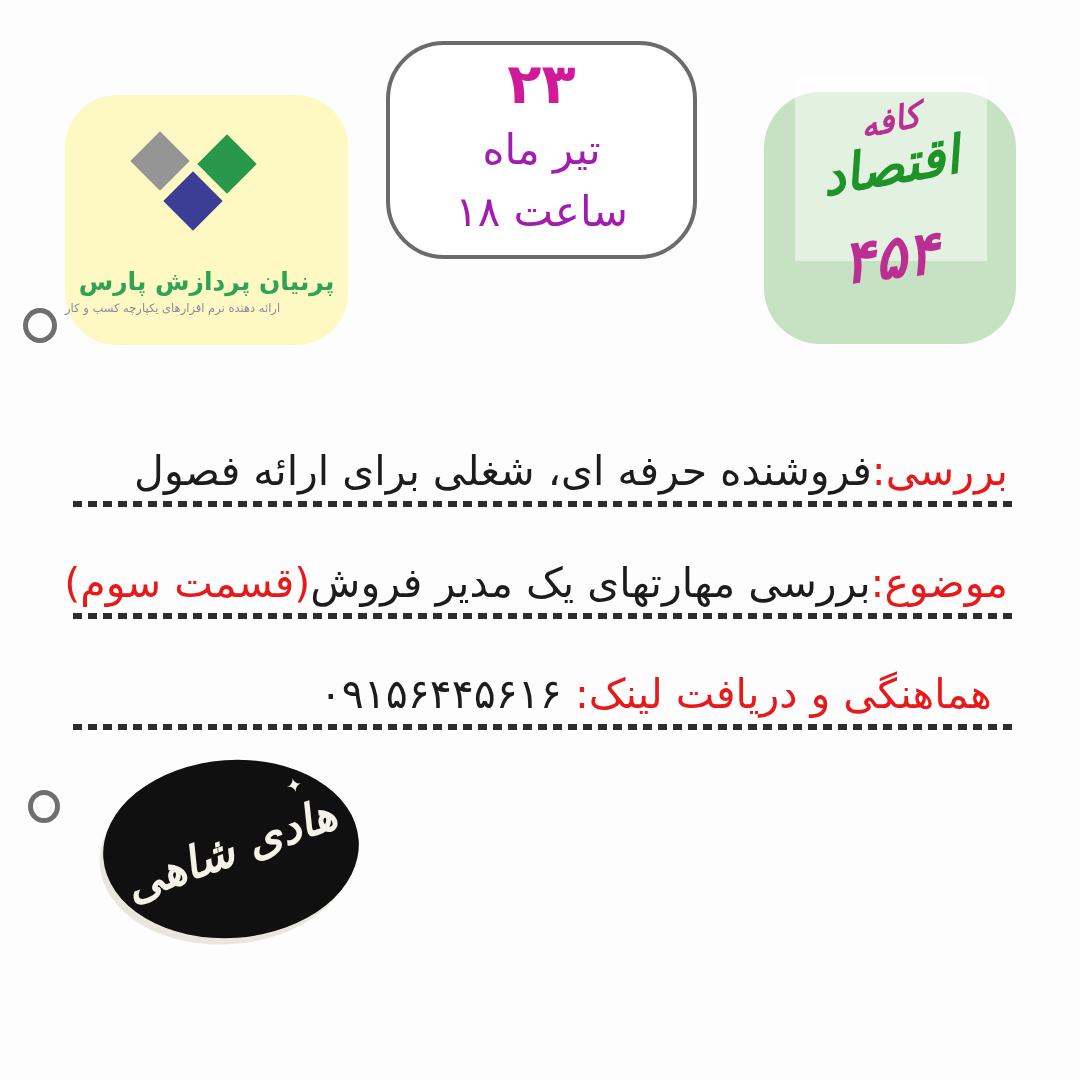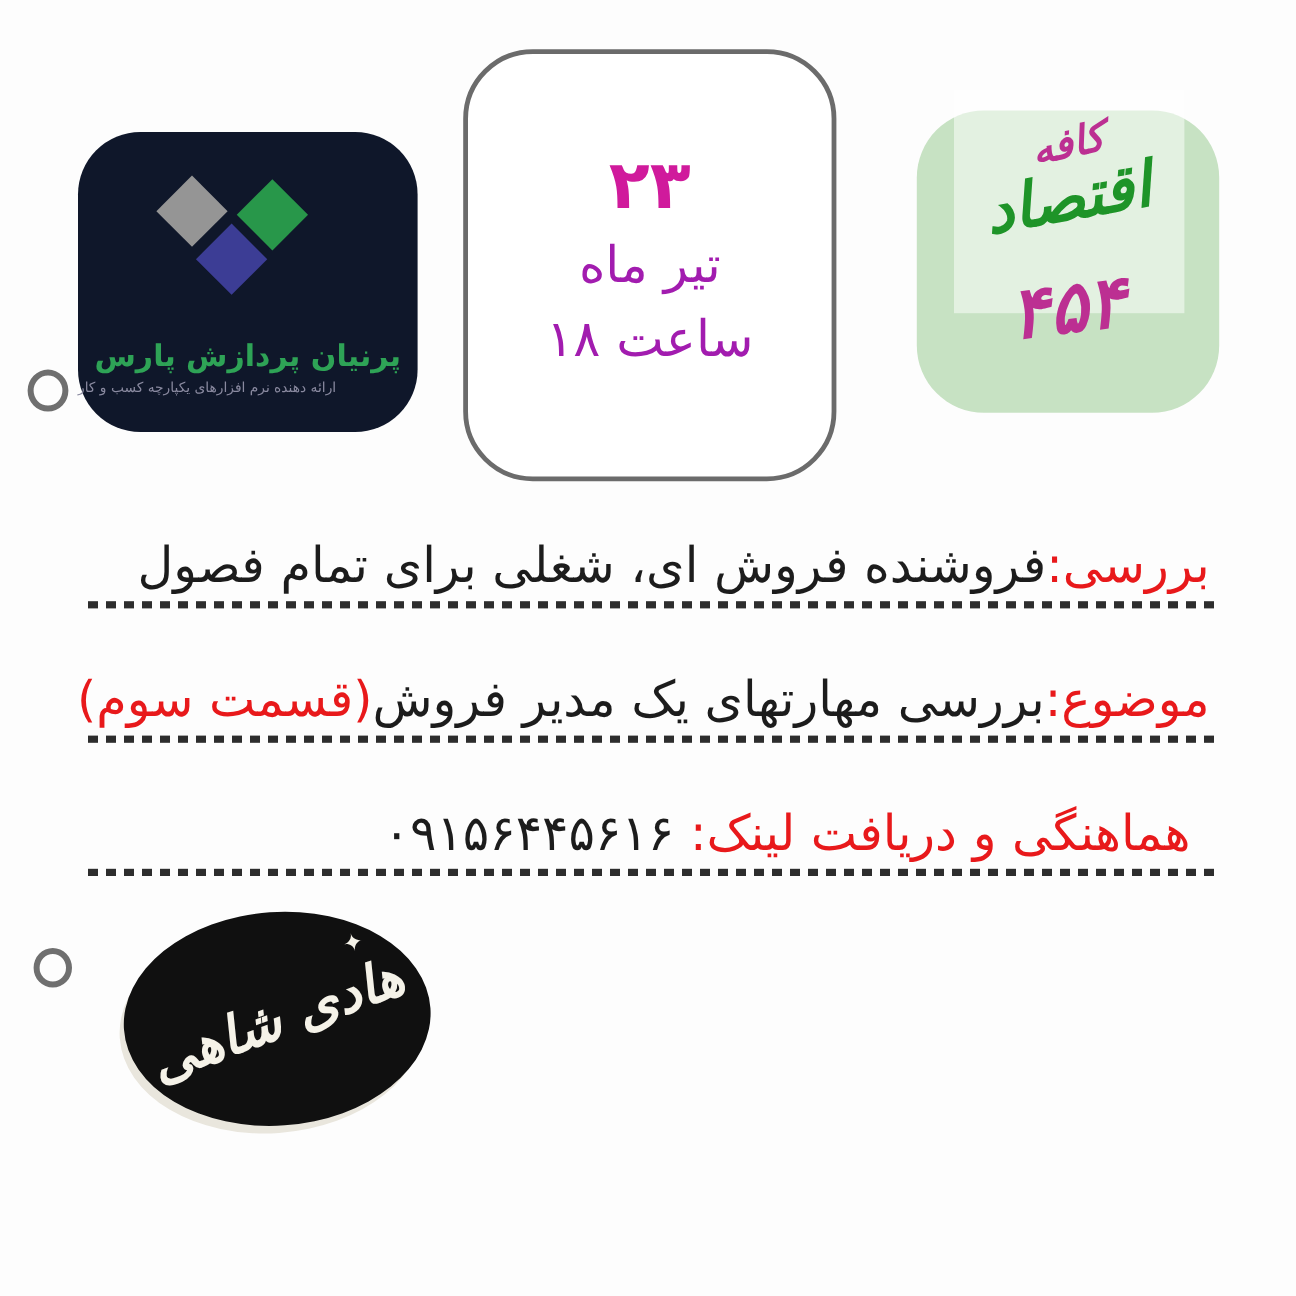--- a/index.html
+++ b/index.html
@@ -6,33 +6,33 @@
   html,body { width:1080px; height:1080px; }
   body { background:#ffffff; font-family:"DejaVu Sans", sans-serif; position:relative; overflow:hidden; }
   .canvas { position:absolute; left:0; top:0; width:1080px; height:1080px; background:#fdfdfd; }
 
   
   .ring { position:absolute; border:5px solid #6f6f6f; border-radius:50%; background:transparent; }
   .ring1 { left:23px; top:308px; width:34px; height:35px; }
   .ring2 { left:28px; top:790px; width:32px; height:33px; }
 
   
-  .parnian { position:absolute; left:65px; top:110px; width:283px; height:250px;
-             background:#0f172a; border-radius:52px; }
+  .parnian { position:absolute; left:65px; top:95px; width:283px; height:250px;
+             background:#fef9c3; border-radius:52px; }
   .diamond { position:absolute; width:42px; height:42px; transform:rotate(45deg); }
   .d-gray  { left:74px;  top:45px; background:#959595; z-index:1; }
   .d-green { left:141px; top:48px; background:#28974A; z-index:3; }
   .d-navy  { left:107px; top:85px; background:#3C3D95; z-index:2; }
   .parnian-title { position:absolute; left:0; top:172px; width:100%; text-align:center;
                    color:#2EA356; font-size:25px; font-weight:bold; direction:rtl; }
   .parnian-subtitle { position:absolute; left:0; top:206px; width:100%; text-align:left;
                       color:#8A8AA0; font-size:11.5px; direction:rtl; }
 
   
-  .date-card { position:absolute; left:386px; top:41px; width:311px; height:360px;
+  .date-card { position:absolute; left:386px; top:41px; width:311px; height:218px;
                background:#ffffff; border:4px solid #6b6b6b; border-radius:58px;
                display:flex; flex-direction:column; align-items:center; justify-content:center;
                gap:14px; direction:rtl;text-align:center; }
   .date-day  { color:#D01A9C; font-size:56px; font-weight:bold; line-height:1; margin-top:-8px; }
   .date-month,.date-time { color:#a21caf; font-size:42px; line-height:1.15; }
 
   
   .cafe { position:absolute; left:764px; top:92px; width:252px; height:252px;
           background:#C7E2C3; border-radius:56px; }
   .cafe-overlay { position:absolute; left:31px; top:-17px; width:192px; height:186px;
@@ -93,21 +93,21 @@
     <div class="date-time">ساعت ۱۸</div>
   </div>
 
   <div class="cafe">
     <div class="cafe-overlay"></div>
     <div class="cafe-eqtesad">اقتصاد</div>
     <div class="cafe-cafe">کافه</div>
     <div class="cafe-episode">۴۵۴</div>
   </div>
 
-  <div class="line line1"><span class="red">بررسی:</span><span>فروشنده فروش ای، شغلی برای تمام فصول</span></div>
+  <div class="line line1"><span class="red">بررسی:</span><span>فروشنده حرفه ای، شغلی برای ارائه فصول</span></div>
   <div class="dots dots1"></div>
 
   <div class="line line2"><span class="red">موضوع:</span><span>بررسی مهارتهای یک مدیر فروش</span><span class="red">(قسمت سوم)</span></div>
   <div class="dots dots2"></div>
 
   <div class="line line3"><span class="red">هماهنگی و دریافت لینک: </span><span>۰۹۱۵۶۴۴۵۶۱۶</span></div>
   <div class="dots dots3"></div>
 
   <div class="stamp">
     <span class="stamp-text">هادی شاهی</span>

